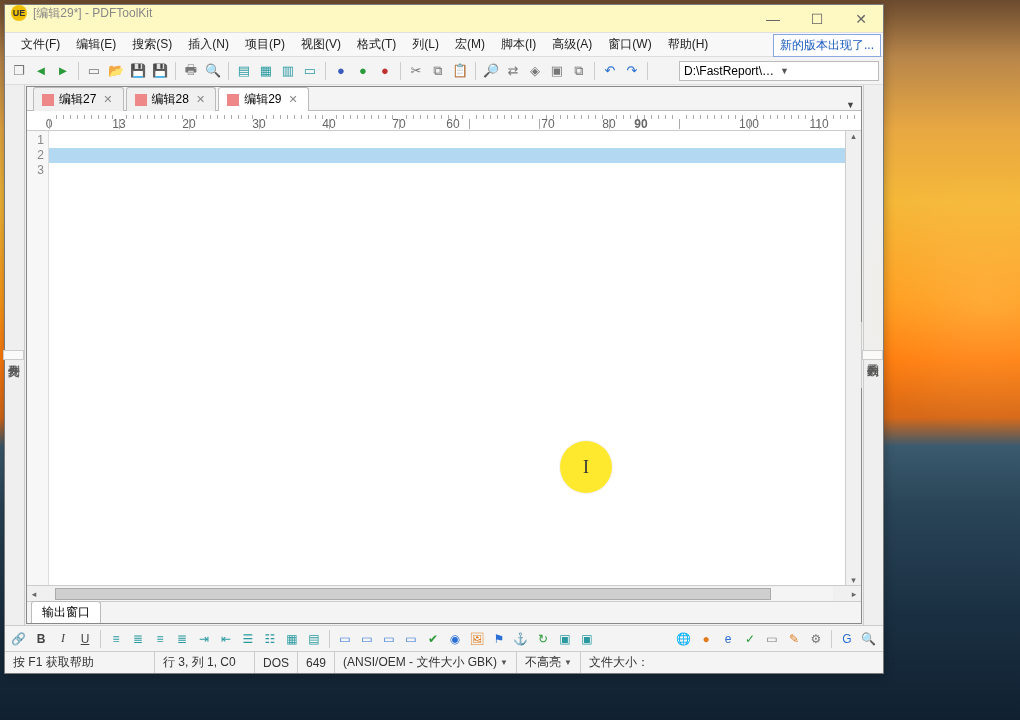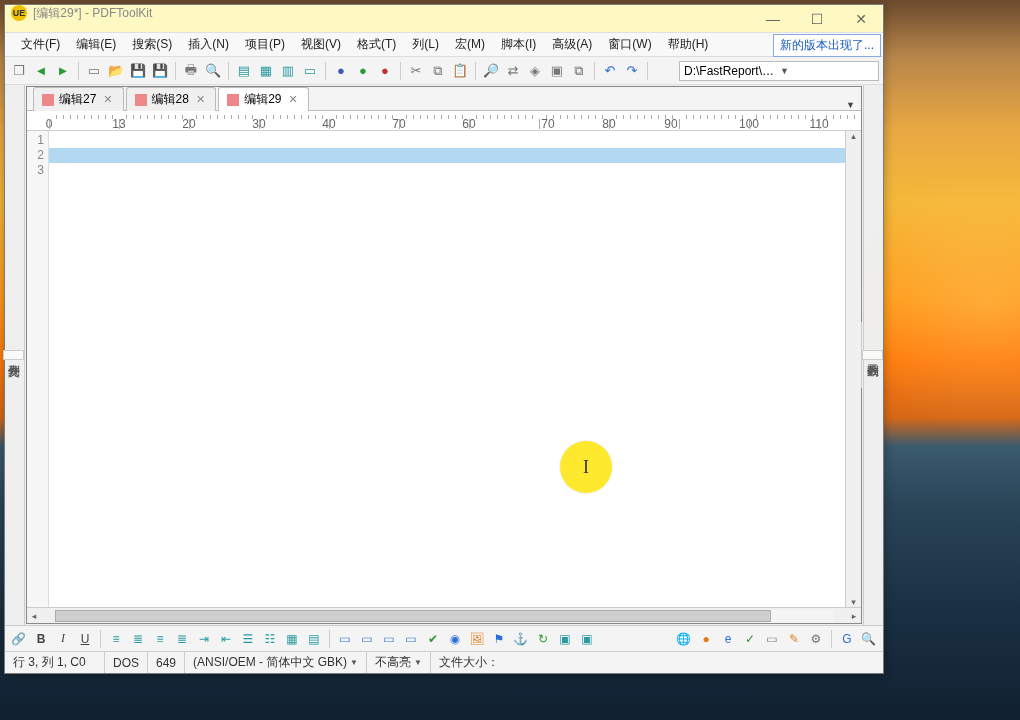--- a/index.html
+++ b/index.html
@@ -191,24 +191,24 @@
       </div>
 
       <div class="ruler">
         <div class="ruler-inner" id="ruler-inner">
               <div class="rlabel" style="left: 0px;">0</div>
               <div class="rlabel" style="left: 70px;">13</div>
               <div class="rlabel" style="left: 140px;">20</div>
               <div class="rlabel" style="left: 210px;">30</div>
               <div class="rlabel" style="left: 280px;">40</div>
               <div class="rlabel" style="left: 350px;">70</div>
-              <div class="rlabel" style="left: 420px;">60</div>
+              <div class="rlabel" style="left: 404px;">60</div>
               <div class="rlabel" style="left: 499px;">70</div>
               <div class="rlabel" style="left: 560px;">80</div>
-              <div class="rlabel" style="left: 622px;">90</div>
+              <div class="rlabel" style="left: 592px; font-weight: bold;">90</div>
               <div class="rlabel" style="left: 700px;">100</div>
               <div class="rlabel" style="left: 770px;">110</div>
               <div class="rtick" style="left: 0px; height: 10px; top: 8px;"></div>
               <div class="rtick" style="left: 7px;"></div>
               <div class="rtick" style="left: 14px;"></div>
               <div class="rtick" style="left: 21px;"></div>
               <div class="rtick" style="left: 28px;"></div>
               <div class="rtick" style="left: 35px;"></div>
               <div class="rtick" style="left: 42px;"></div>
               <div class="rtick" style="left: 49px;"></div>
@@ -337,20 +337,23 @@
       </div>
 
       <div class="hscroll">
         <div class="arr">◂</div>
         <div class="track">
               <div class="thumb"></div>
             </div>
         <div class="arr">▸</div>
       </div>
 
+      <div class="output-bar">
+        <div class="out-tab">输出窗口</div>
+      </div>
     </div>
 
     <div class="side-panel right">
       <div class="vp">函数列表</div>
       <div class="vp">XML 窗口</div>
       <div class="vp">剪贴板历史记录</div>
       <div class="vp">查找和替换</div>
     </div>
   </div>
 
@@ -390,25 +393,26 @@
     <div class="bt-btn c-green">✓</div>
     <div class="bt-btn c-gray">▭</div>
     <div class="bt-btn c-orange">✎</div>
     <div class="bt-btn c-gray">⚙</div>
     <div class="tb-sep"></div>
     <div class="bt-btn c-blue">G</div>
     <div class="bt-btn c-gray">🔍</div>
   </div>
 
   <div class="statusbar">
+    <div class="sb-cell" style="flex:0 0 150px">按 F1 获取帮助</div>
     <div class="sb-cell" style="flex:0 0 100px">行 3, 列 1, C0</div>
     <div class="sb-cell">DOS</div>
     <div class="sb-cell">649</div>
     <div class="sb-cell">
-          <span>(ANSI/OEM - 简体中文 GBK)</span>
+          <span>(ANSI/OEM - 文件大小 GBK)</span>
           <span class="sb-dd">▼</span>
         </div>
     <div class="sb-cell">
           <span>不高亮</span>
           <span class="sb-dd">▼</span>
         </div>
     <div class="sb-cell" style="border-right:none">文件大小：</div>
   </div>
 
   <div class="cursor-blob">I</div>

